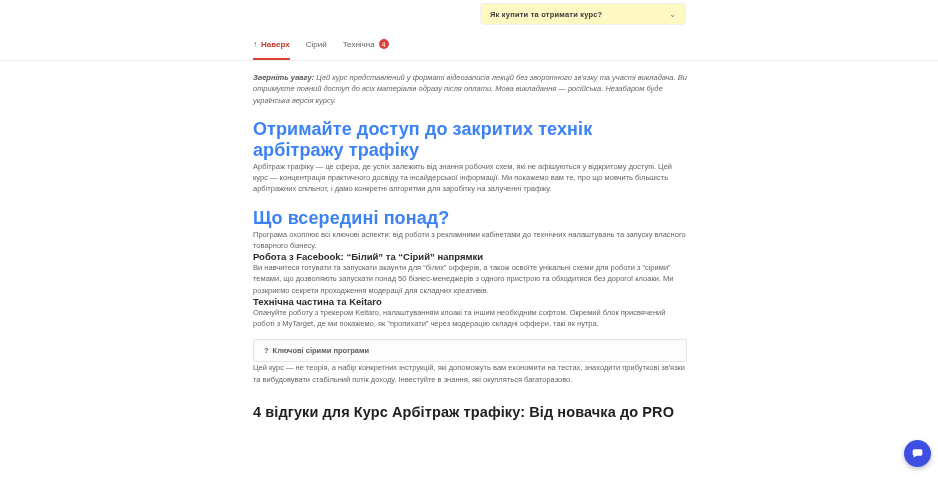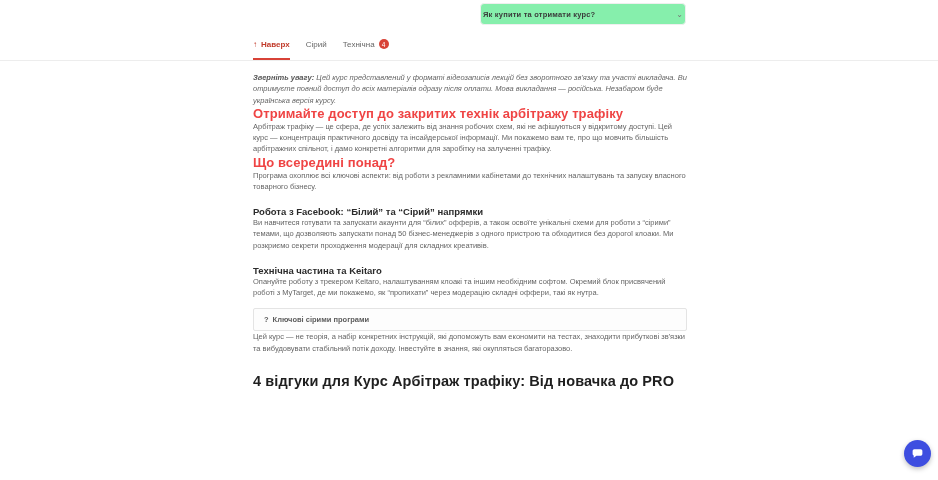--- a/index.html
+++ b/index.html
@@ -2,44 +2,44 @@
 <html><head>
 <meta charset="utf-8">
 <style>
   * { margin:0; padding:0; box-sizing:border-box; }
   html,body { width:938px; height:480px; overflow:hidden; background:#fff;
     font-family:"Liberation Sans", sans-serif; }
 
   
   .topbar { position:relative; height:28px; background:#fff; }
   .faq-accordion { position:absolute; left:480px; top:3px; width:206px; height:22px;
-    background:#86efac; border:1px solid #efefef; border-radius:4px;
+    background:#fef9c3; border:1px solid #efefef; border-radius:4px;
     display:flex; align-items:center; justify-content:space-between;
-    padding:0 2px; cursor:pointer; }
+    padding:0 9px; cursor:pointer; }
   .faq-accordion .lbl { font-size:7.5px; font-weight:bold; color:#3a3a3a; letter-spacing:.2px; }
   .faq-accordion .chev { font-size:8px; color:#777; }
 
   
   .tabbar { height:33px; display:flex; align-items:center; gap:16px;
     padding-left:253px; border-bottom:1px solid #ededed; background:#fff; }
   .tab { position:relative; height:100%; display:flex; align-items:center; gap:4px;
     font-size:8px; color:#666; cursor:pointer; }
   .tab.active { color:#c13a2a; font-weight:bold; }
   .tab.active::after { content:""; position:absolute; left:0; right:0; bottom:0;
     height:2px; background:#d84237; }
   .tab .up { font-size:8px; }
   .badge { background:#d84237; color:#fff; width:10px; height:10px; border-radius:50%;
     font-size:6.5px; display:inline-flex; align-items:center; justify-content:center; }
 
   
   .content { width:434px; margin-left:253px; padding-top:11px; color:#636363; }
   .notice { font-size:7.5px; font-style:italic; line-height:1.5; color:#6a6a6a; }
   .notice b { color:#555; }
-  h2 { font-size:13px; color:#ef4444; letter-spacing:.1px; }
-  h3 { font-size:9.5px; color:#2b2b2b; margin-top:14px; }
+  h2 { font-size:18px; color:#3b82f6; margin-top:13px; letter-spacing:.1px; }
+  h3 { font-size:9.5px; color:#2b2b2b; }
   .content p { font-size:7.5px; line-height:1.5; color:#656565; }
   .program-accordion { margin-top:10px; border:1px solid #e4e4e4; background:#fdfdfd;
     border-radius:2px; padding:6px 10px; font-size:7.5px; font-weight:bold;
     color:#5c5c5c; cursor:pointer; display:flex; gap:4px; align-items:center; }
   .reviews-heading { font-size:14.5px; color:#1f1f1f; margin-top:19px; letter-spacing:.1px; }
 
   
   .chat-btn { position:fixed; right:7px; bottom:13px; width:27px; height:27px;
     border-radius:50%; background:#3e4ee0; display:flex; align-items:center;
     justify-content:center; cursor:pointer; box-shadow:0 2px 5px rgba(0,0,0,.25); }

